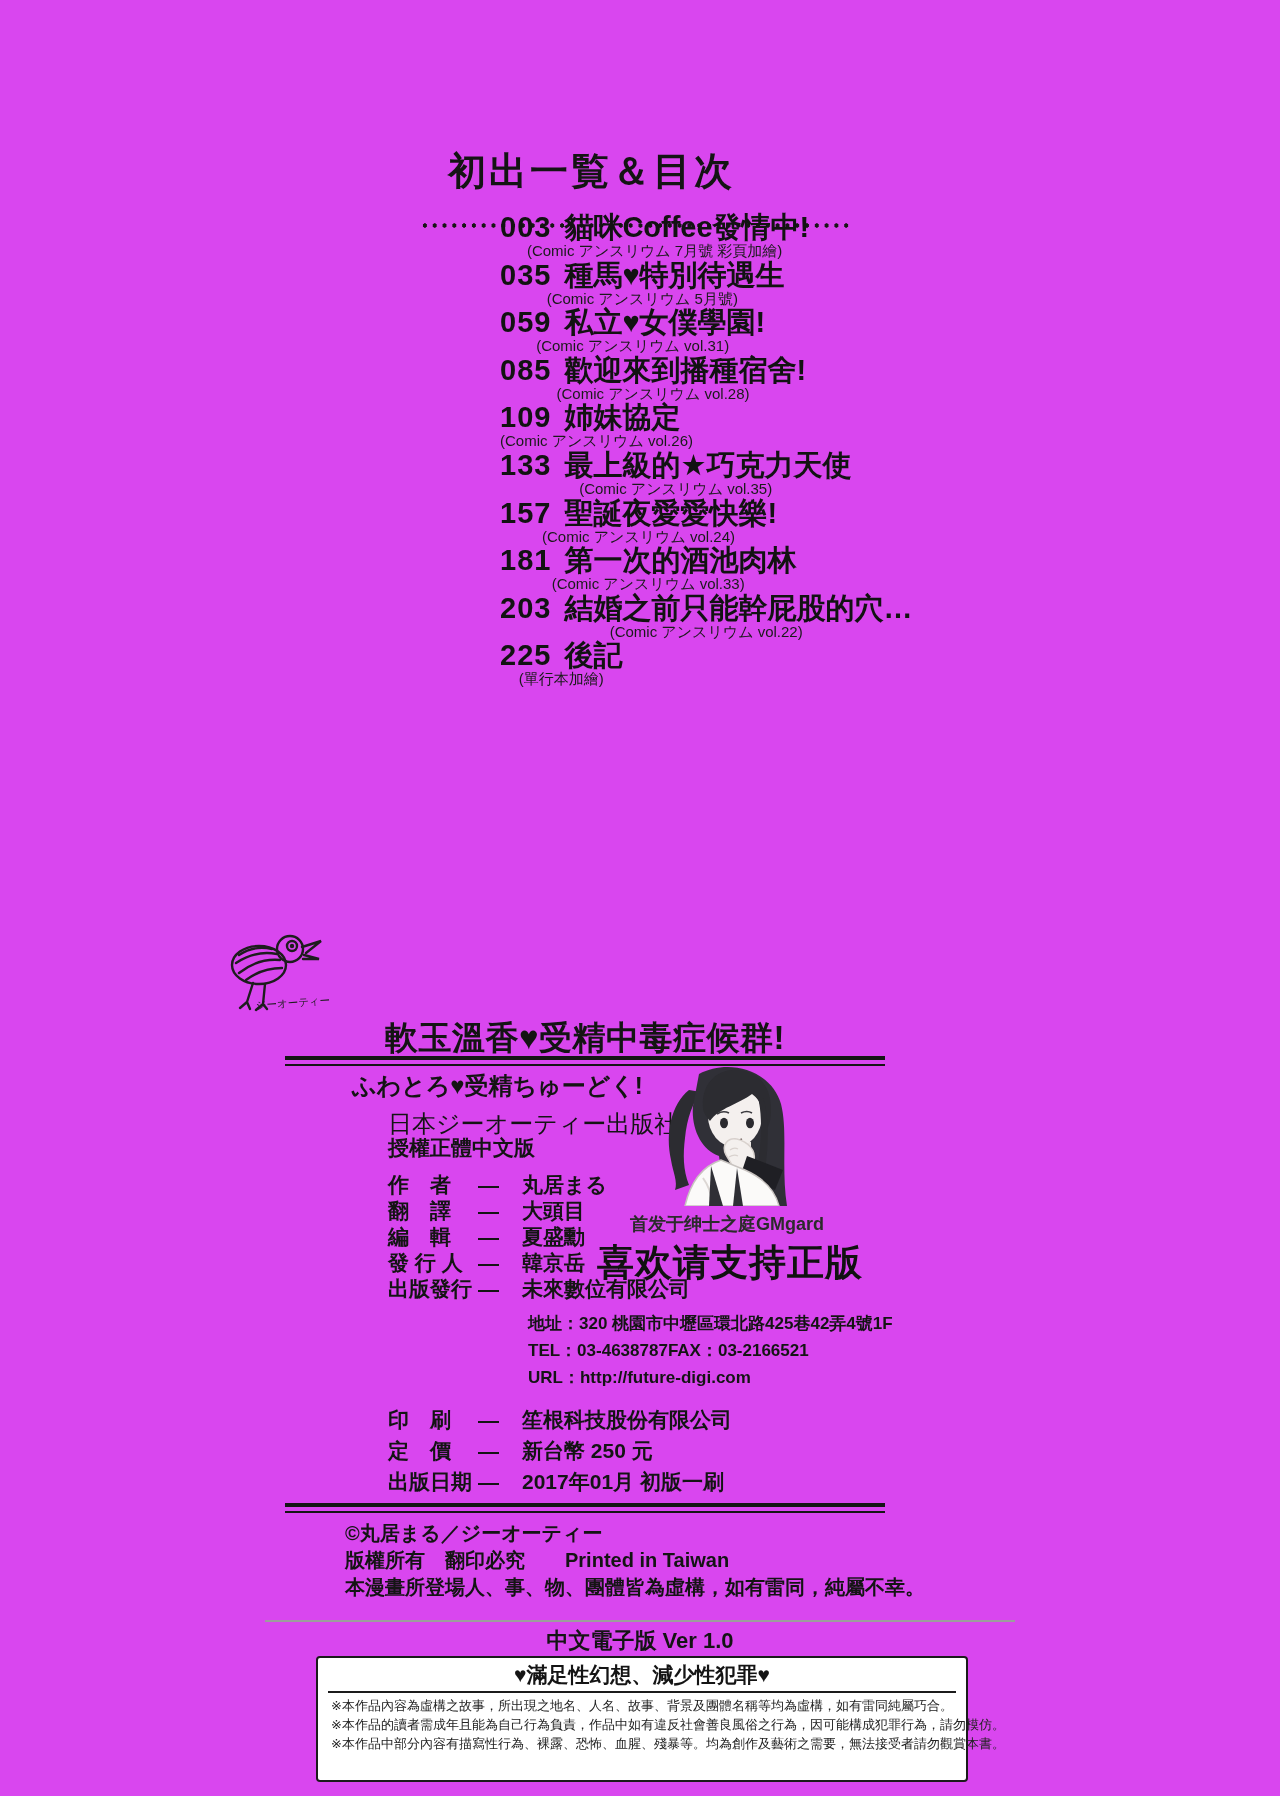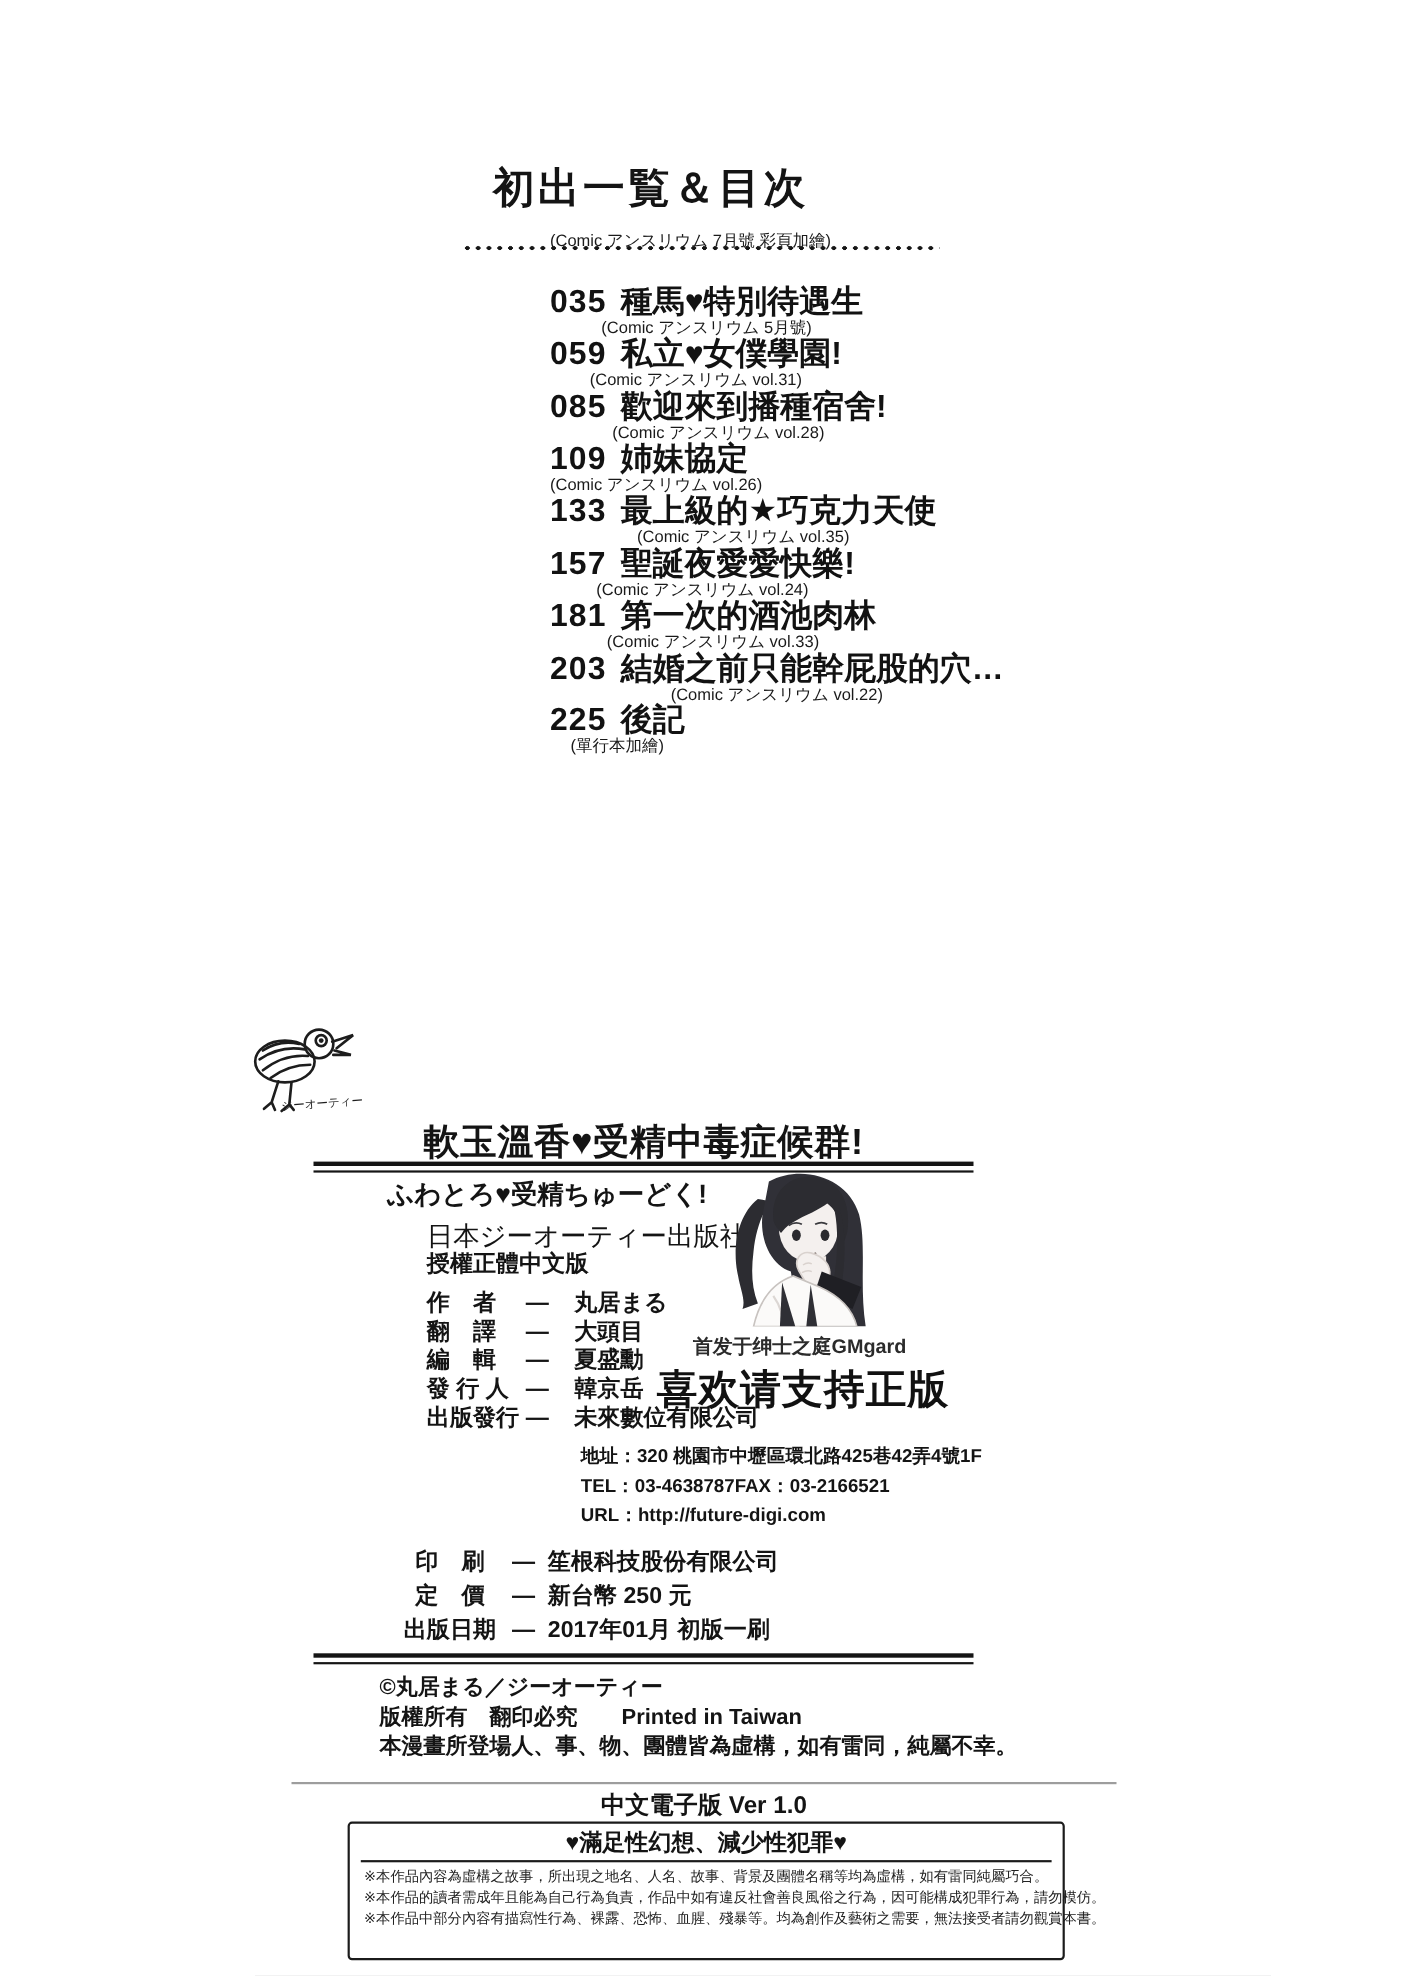--- a/index.html
+++ b/index.html
@@ -1,17 +1,17 @@
 <!DOCTYPE html>
 <html><head>
 <meta charset="utf-8">
 <style>
   html,body{margin:0;padding:0;background:#e8e8e8;}
   .page{
-    position:relative;width:1280px;height:1796px;background:#ffffff;
+    position:relative;width:1280px;height:1796px;background:#d946ef;
     margin:0 auto;overflow:hidden;
     font-family:"Liberation Sans","DejaVu Sans",sans-serif;
     color:#141414;
   }
   
   .toc-title{
     position:absolute;left:448px;top:146px;
     font-size:38px;font-weight:600;letter-spacing:3px;white-space:nowrap;
   }
   .toc-dots{
@@ -36,21 +36,21 @@
   }
   .rule-top{top:1056px;}
   .rule-bottom{top:1503px;}
   .colophon-subtitle{
     position:absolute;left:352px;top:1070px;
     font-size:24px;font-weight:700;white-space:nowrap;
   }
   .pub-line1{position:absolute;left:388px;top:1108px;font-size:24px;font-weight:400;white-space:nowrap;}
   .pub-line2{position:absolute;left:388px;top:1134px;font-size:21px;font-weight:600;white-space:nowrap;}
   .credits{position:absolute;left:388px;top:1172px;}
-  .credits2{position:absolute;left:364px;top:1404px;text-align:center;}
+  .credits2{position:absolute;left:388px;top:1404px;}
   .credit-row{display:flex;font-size:21px;font-weight:600;line-height:26px;white-space:nowrap;}
   .credits2 .credit-row{line-height:31px;}
   .credit-label{display:inline-block;width:90px;}
   .credit-dash{display:inline-block;width:44px;}
   .address{position:absolute;left:528px;top:1310px;font-size:17px;font-weight:600;}
   .addr-line{line-height:27px;white-space:nowrap;}
   .fax-span{}
   .girl{position:absolute;left:633px;top:1058px;}
   .wm1{position:absolute;left:630px;top:1212px;font-size:18px;font-weight:600;color:#2b2b2b;white-space:nowrap;}
   .wm2{position:absolute;left:597px;top:1238px;font-size:37px;font-weight:900;letter-spacing:1px;color:#111;white-space:nowrap;}
@@ -73,20 +73,21 @@
 </head>
 <body>
 
 <div class="page">
 
   <div class="toc-title">初出一覧＆目次</div>
   <div class="toc-dots"></div>
 
   <div class="toc-list">
     <div class="toc-entry">
+      <div class="toc-line1"><span class="toc-num">003</span><span>貓咪Coffee發情中!</span></div>
       <div class="toc-sub">(Comic アンスリウム 7月號 彩頁加繪)</div>
     </div>
     <div class="toc-entry">
       <div class="toc-line1"><span class="toc-num">035</span><span>種馬♥特別待遇生</span></div>
       <div class="toc-sub">(Comic アンスリウム 5月號)</div>
     </div>
     <div class="toc-entry">
       <div class="toc-line1"><span class="toc-num">059</span><span>私立♥女僕學園!</span></div>
       <div class="toc-sub">(Comic アンスリウム vol.31)</div>
     </div>

